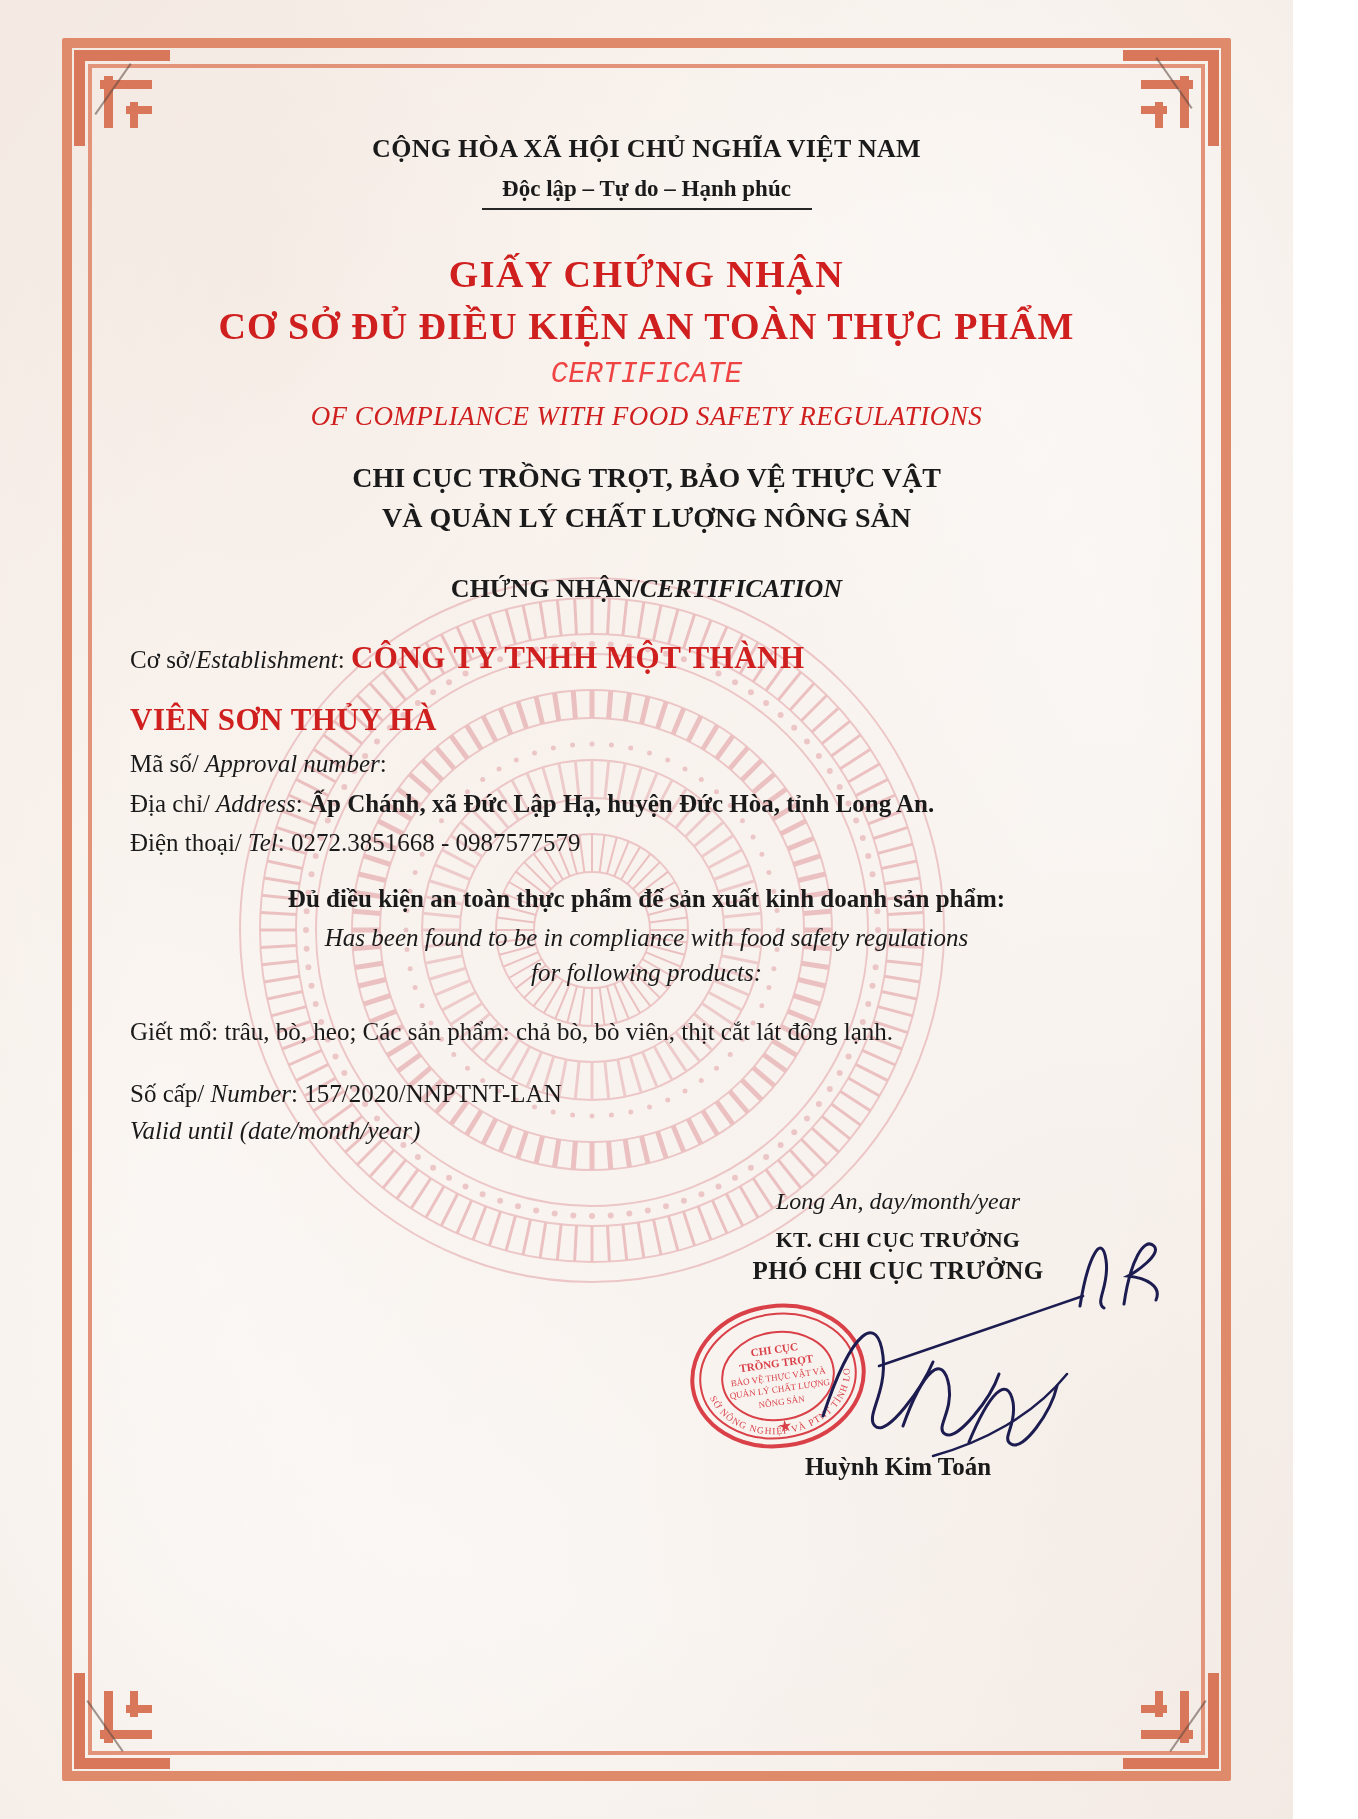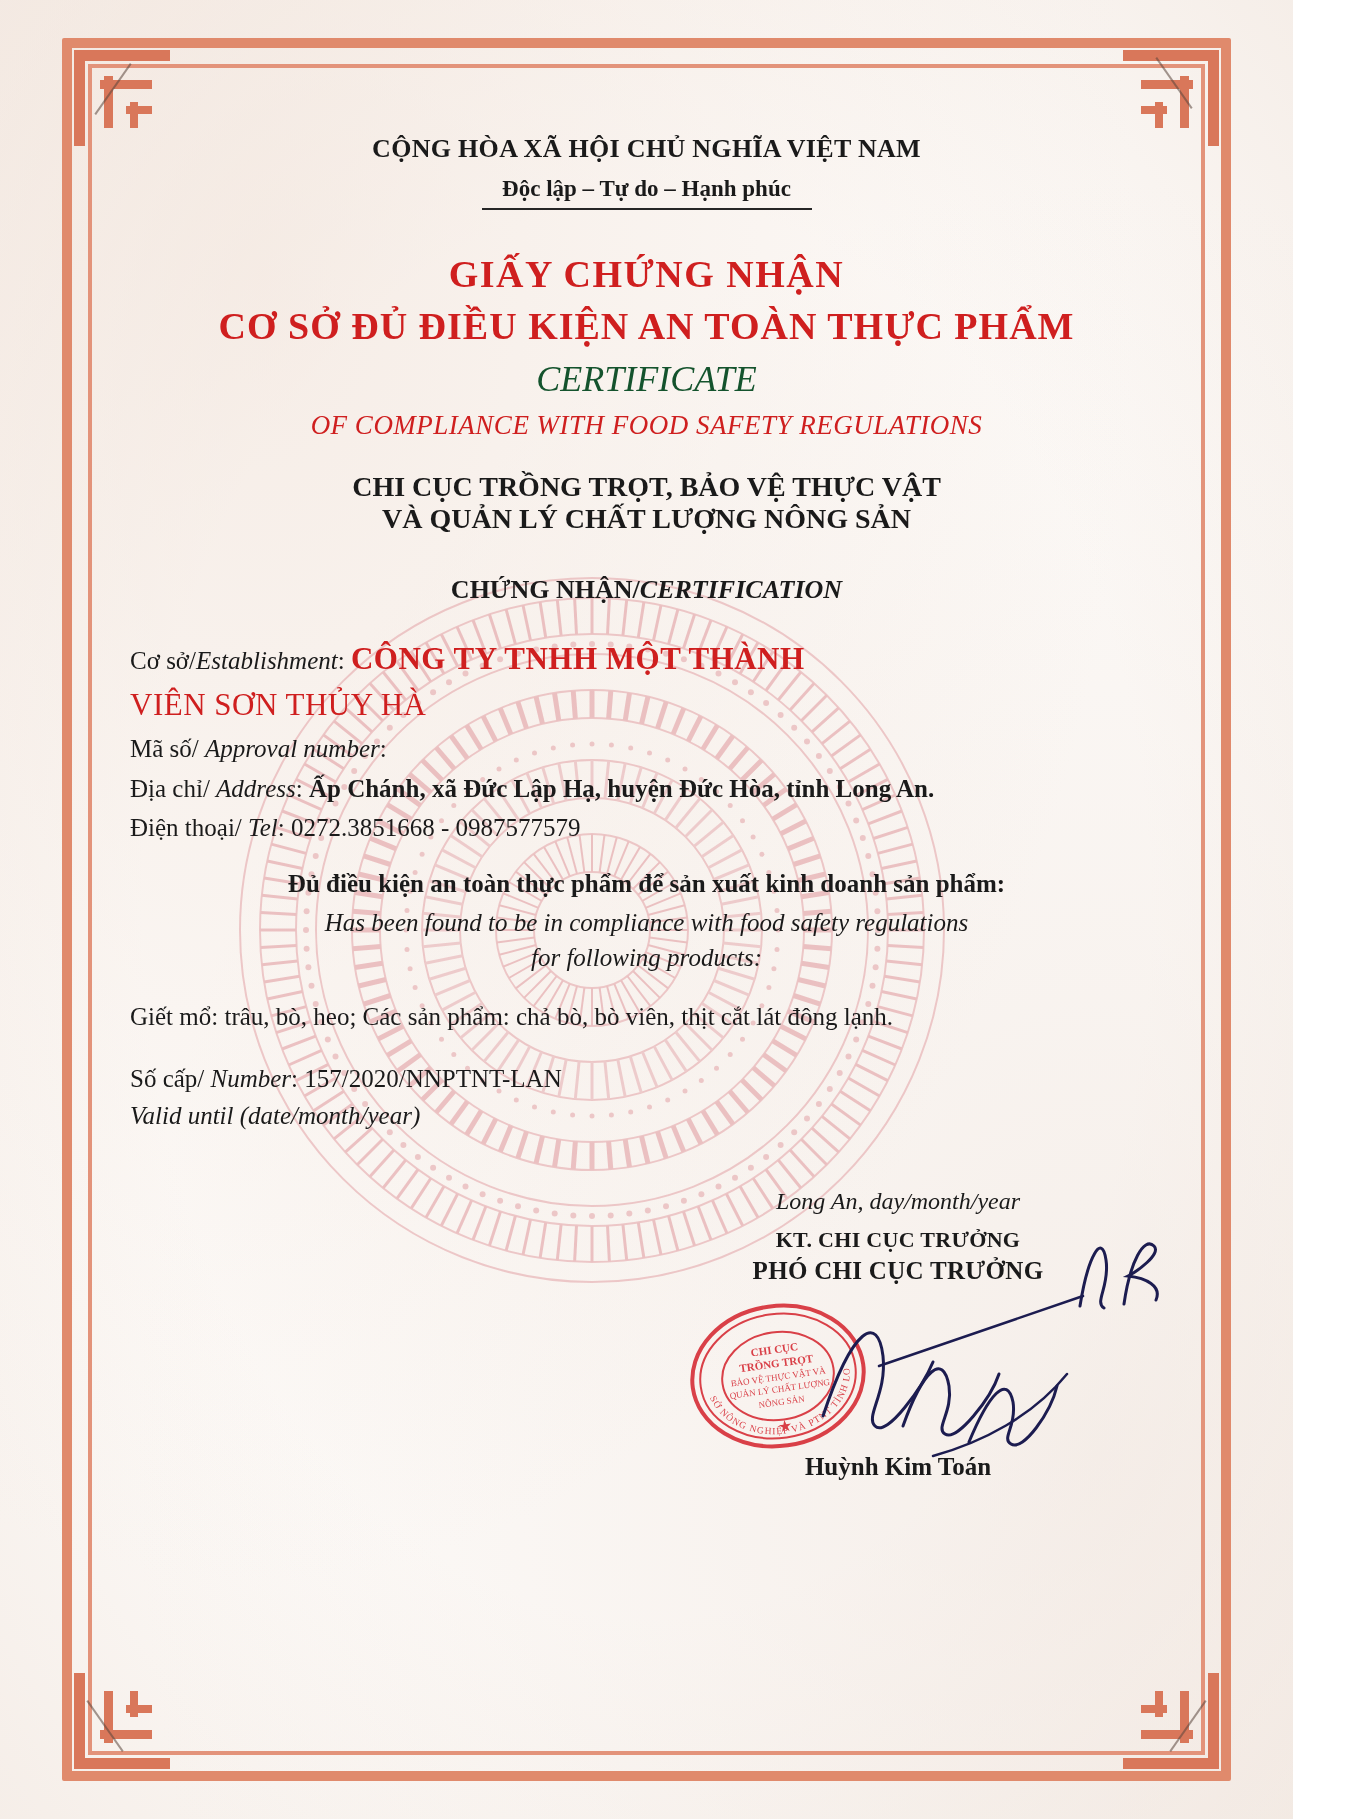--- a/index.html
+++ b/index.html
@@ -135,42 +135,43 @@
     margin-top: 42px;
   }
   .cert-title-2 {
     color: #cf1f1f;
     font-size: 38px;
     font-weight: bold;
     letter-spacing: 1px;
     margin-top: 8px;
   }
   .cert-sub-1 {
-    color: #14532d;
-    font-size: 36px;
+    color: #ef4444;
+    font-size: 29px;
     font-style: italic;
     margin-top: 10px;
+    font-family: Liberation Mono, monospace;
   }
   .cert-sub-2 {
     color: #cf1f1f;
     font-size: 27px;
     font-style: italic;
     margin-top: 10px;
     letter-spacing: .5px;
   }
 
   .issuer-1 {
     font-size: 28px;
     font-weight: bold;
     margin-top: 30px;
   }
   .issuer-2 {
     font-size: 28px;
     font-weight: bold;
-    margin-top: 0;
+    margin-top: 8px;
   }
 
   .certify-line {
     font-size: 26px;
     font-weight: bold;
     margin-top: 40px;
     position: relative;
     z-index: 3;
   }
   .certify-line em {
@@ -188,25 +189,25 @@
   .fields .row { margin-top: 4px; }
   .lbl-it { font-style: italic; }
   .estab-value {
     color: #cf1f1f;
     font-weight: bold;
     font-size: 31px;
     letter-spacing: .5px;
   }
   .estab-value-2 {
     color: #cf1f1f;
-    font-weight: normal;
+    font-weight: bold;
     font-size: 31px;
     letter-spacing: .5px;
     display: block;
-    margin-top: 2px;
+    margin-top: 18px;
   }
   .bold { font-weight: bold; }
 
   .scope-head {
     text-align: center;
     font-size: 25px;
     font-weight: bold;
     margin-top: 24px;
     position: relative;
     z-index: 3;

